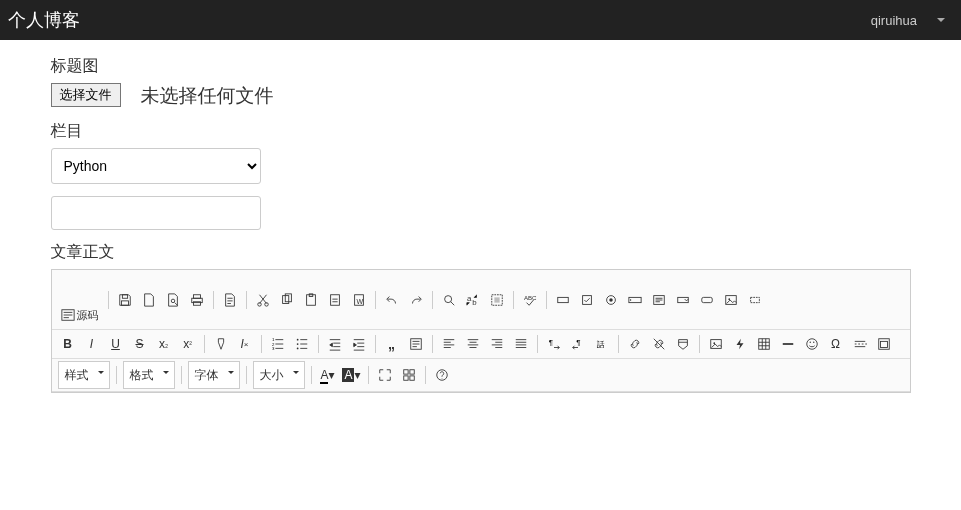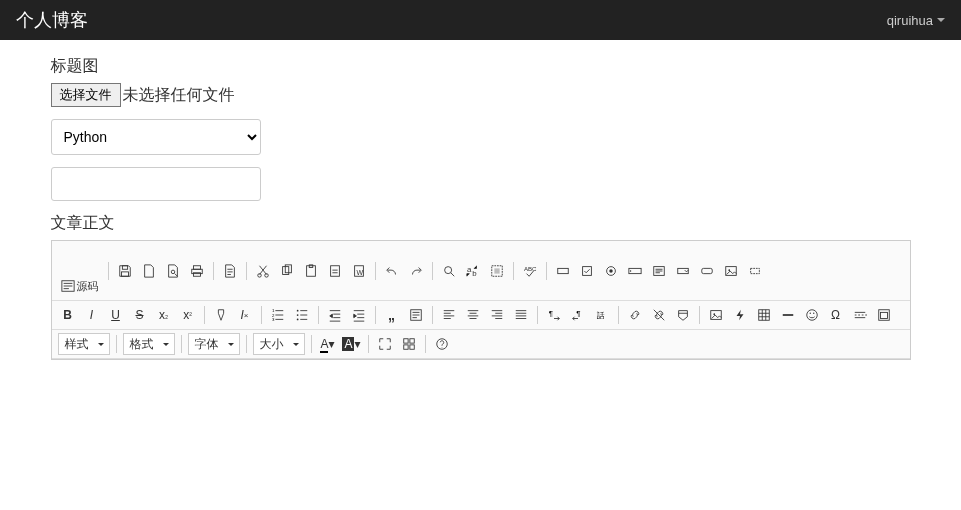--- a/index.html
+++ b/index.html
@@ -1,34 +1,34 @@
 <!DOCTYPE html>
 <html><head>
 <meta charset="utf-8">
 <style>
 * { box-sizing: border-box; margin: 0; padding: 0; }
 body { font-family: "Microsoft YaHei", Arial, sans-serif; font-size: 14px; color: #333; background: #fff; }
-.navbar { background: #222; color: #fff; height: 40px; display: flex; align-items: center; justify-content: space-between; padding: 0 16px 0 16px; }
+.navbar { background: #222; color: #fff; height: 40px; display: flex; align-items: center; justify-content: space-between; padding: 0 16px 0 8px; }
 .navbar .brand { font-size: 18px; color: #fff; }
-.navbar .user { font-size: 13px; color: #ccc; cursor: pointer; display: flex; align-items: center; gap: 4px; }
+.navbar .user { font-size: 13px; color: #ccc; cursor: pointer; display: flex; align-items: center; gap: 20px; }
 .navbar .caret { width: 0; height: 0; border-left: 4px solid transparent; border-right: 4px solid transparent; border-top: 4px solid #aaa; display: inline-block; }
 .content { max-width: 860px; margin: 0 auto; padding: 16px 0; }
 .form-group { margin-bottom: 12px; }
 .label { color: #333; margin-bottom: 6px; display: block; font-size: 16px; }
-.file-row { display: flex; align-items: center; }
+.file-row { display: flex; align-items: flex-start; }
 .file-btn { font-family: Arial, sans-serif; font-size: 13px; padding: 2px 8px; background: #efefef; border: 1px solid #767676; cursor: pointer; }
-.file-status { margin-left: 2px; font-size: 16px; color: #333; }
+.file-status { margin-left: 20px; font-size: 19px; color: #333; }
 .text-input { width: 100%; height: 34px; border: 1px solid #ccc; border-radius: 3px; padding: 4px 8px; font-size: 14px; }
 .text-input.small { width: 210px; }
 .select { width: 210px; height: 36px; border: 1px solid #ccc; border-radius: 3px; padding: 2px 8px; font-size: 14px; background: #fff; }
 .editor-wrap { border: 1px solid #ccc; }
 .toolbar-row { display: flex; flex-wrap: wrap; align-items: center; border-bottom: 1px solid #ddd; padding: 2px 4px; background: #fafafa; min-height: 28px; }
 .tbtn { width: 22px; height: 22px; display: inline-flex; align-items: center; justify-content: center; cursor: pointer; font-size: 12px; color: #333; margin: 1px; }
 .tsep { width: 1px; height: 18px; background: #ccc; margin: 0 4px; }
-.tcombo { height: 22px; border: 1px solid #ccc; padding: 0 16px 0 6px; font-size: 12px; display: inline-flex; align-items: center; cursor: pointer; background: #fff; margin: 0 2px; position: relative; min-width: 52px; }
+.tcombo { height: 28px; border: 1px solid #ccc; padding: 0 16px 0 6px; font-size: 12px; display: inline-flex; align-items: center; cursor: pointer; background: #fff; margin: 0 2px; position: relative; min-width: 52px; }
 .tcombo::after { content: ''; position: absolute; right: 5px; top: 9px; width: 0; height: 0; border-left: 3px solid transparent; border-right: 3px solid transparent; border-top: 3px solid #333; }
 svg { width: 14px; height: 14px; }
 .source-btn { width: auto; padding: 0 4px; gap: 2px; font-size: 11px; margin-top: 32px; }
 </style>
 </head>
 <body>
 
 <div class="navbar">
   <span class="brand">个人博客</span>
   <span class="user">
@@ -42,20 +42,21 @@
   <div class="form-group">
     <span class="label">标题图</span>
     <div class="file-row">
       <button class="file-btn">选择文件</button>
       <span class="file-status">未选择任何文件</span>
     </div>
   </div>
 
 
   <div class="form-group">
+    <span class="label">栏目</span>
     <select class="select">
       <option>Python</option>
     </select>
   </div>
 
   <div class="form-group">
     <input type="text" class="text-input small" value="" style="">
   </div>
 
 

